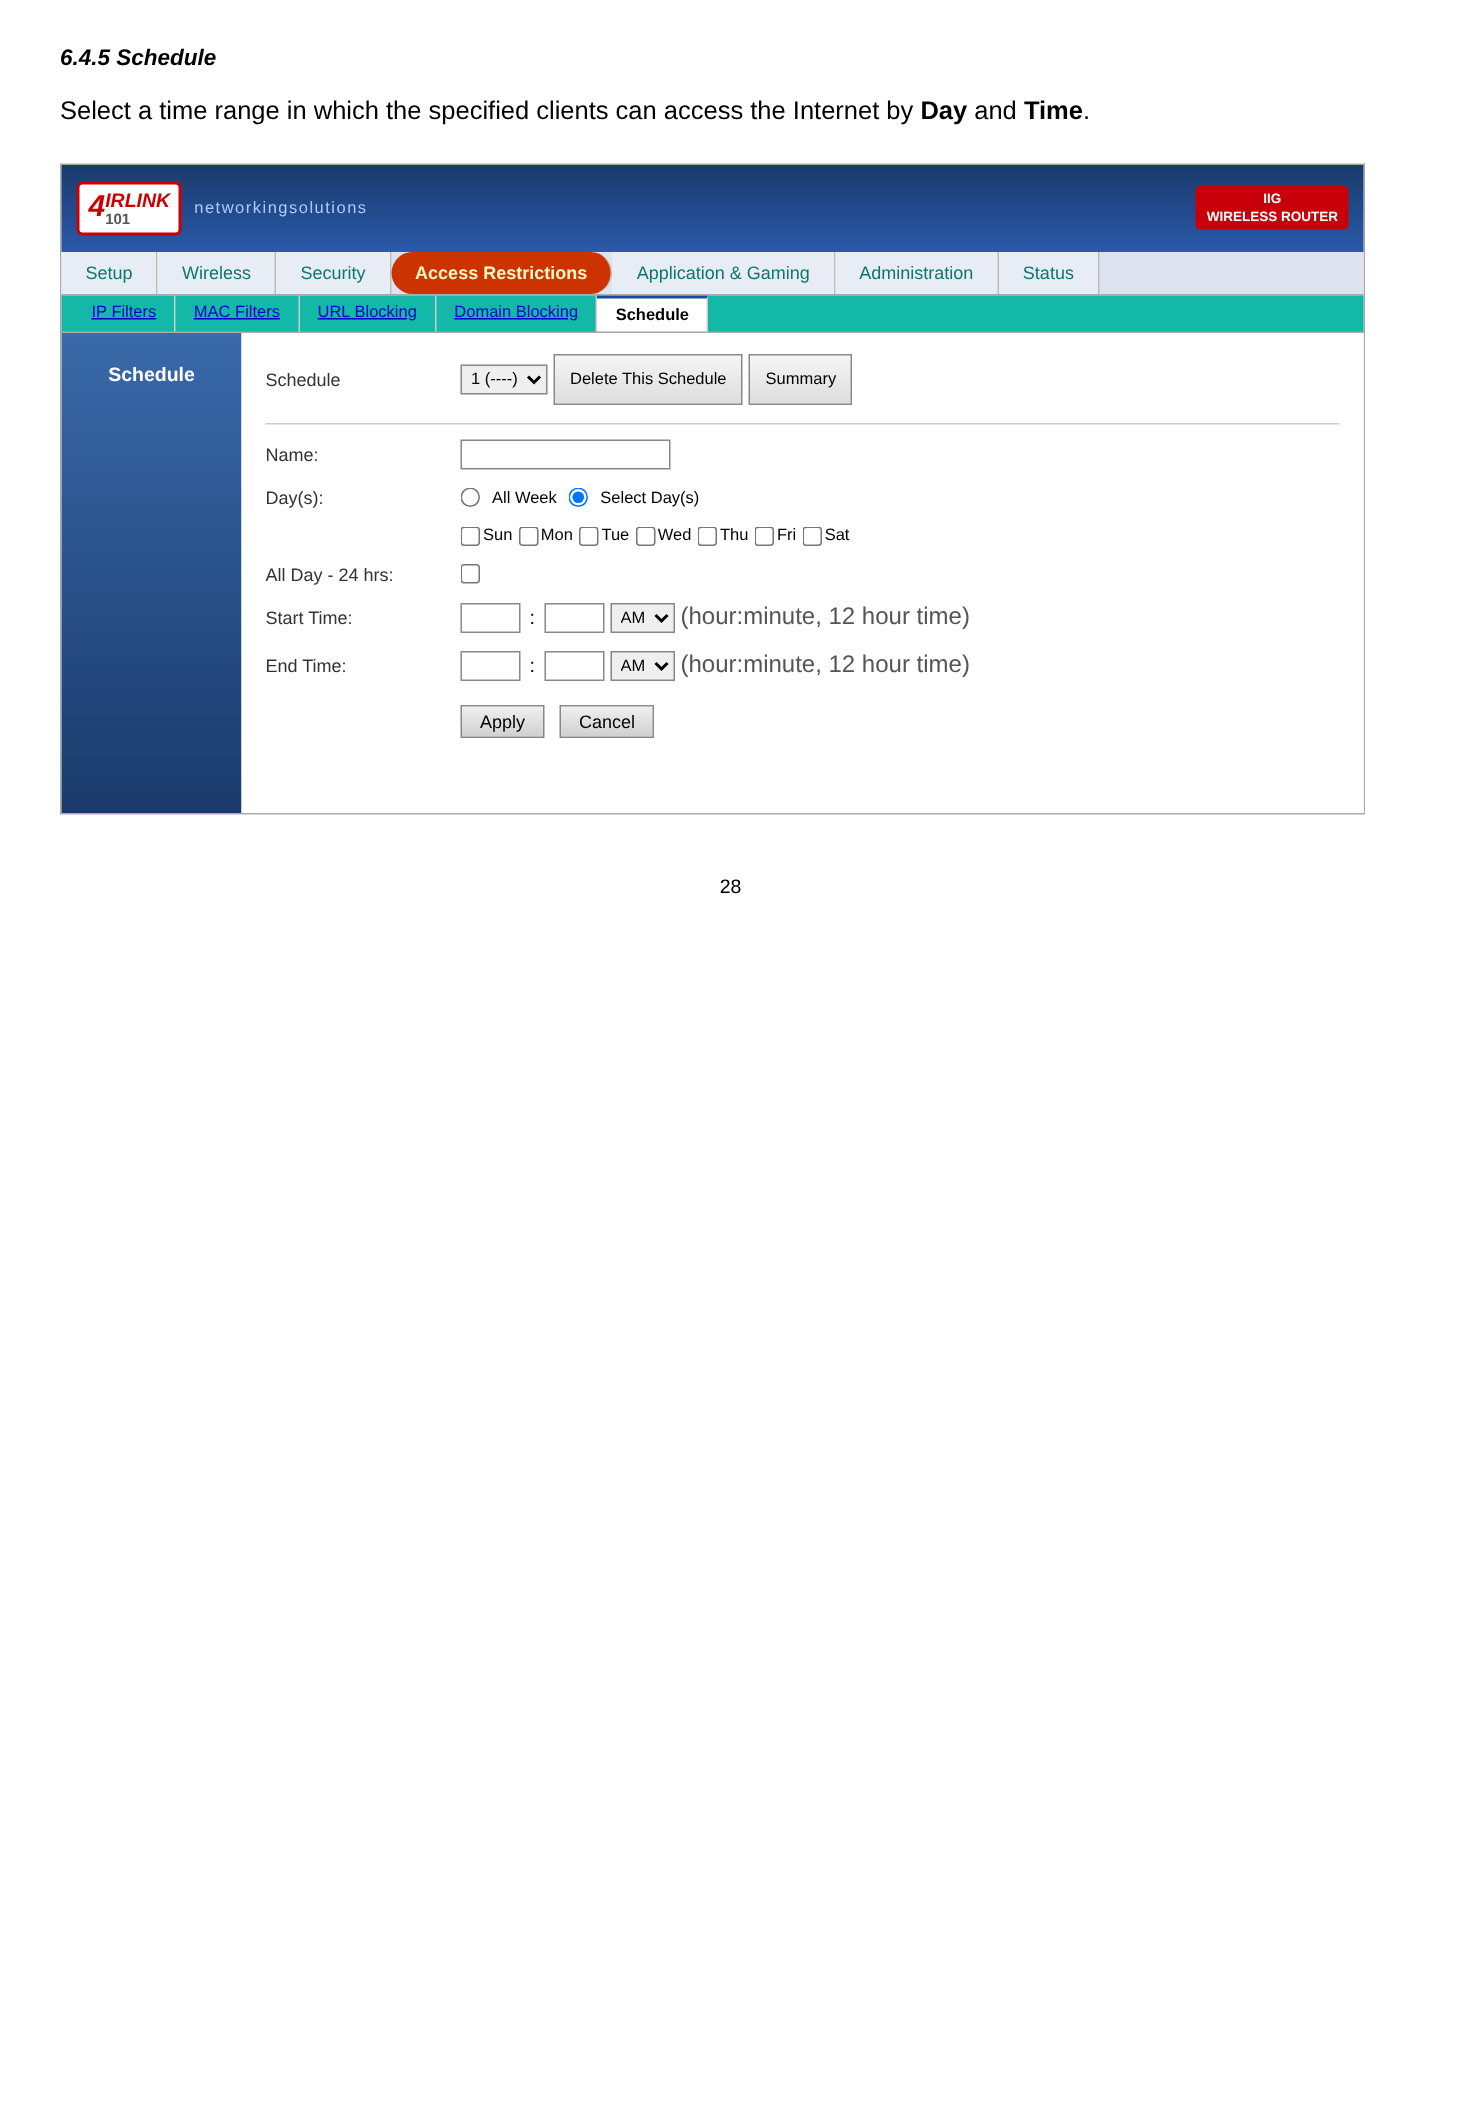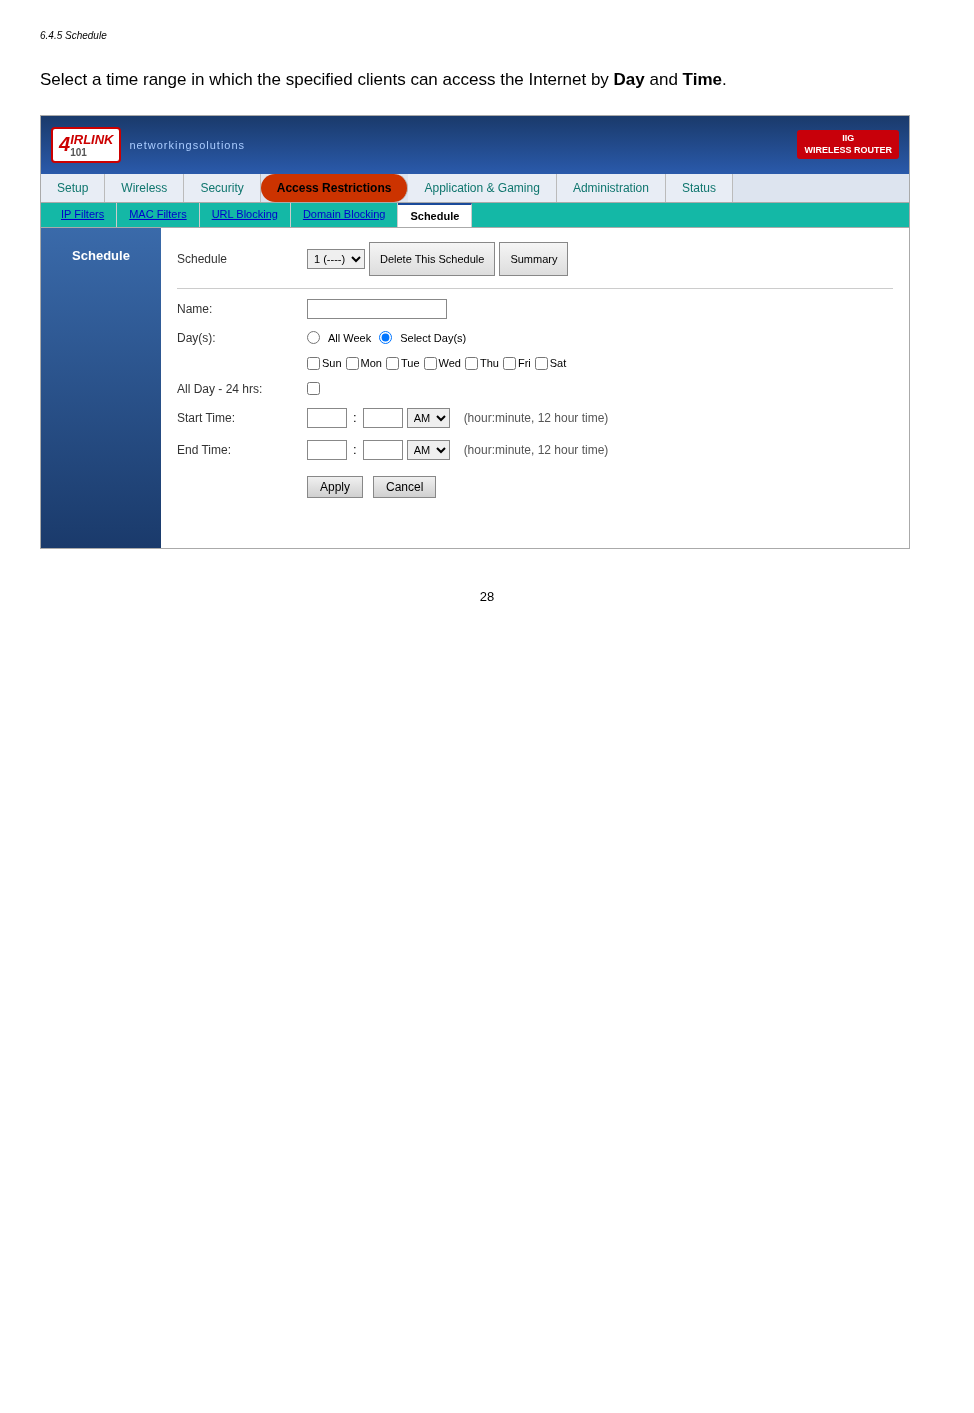--- a/index.html
+++ b/index.html
@@ -8,24 +8,24 @@
       font-size: 13px;
       background: #fff;
       width: 974px;
       min-height: 1413px;
       color: #000;
     }
     .page-content {
       padding: 30px 40px 20px 40px;
     }
     .section-title {
-      font-size: 10px;
-      font-weight: normal;
+      font-size: 15px;
+      font-weight: bold;
       font-style: italic;
-      margin-bottom: 26px;
+      margin-bottom: 14px;
     }
     .description {
       font-size: 17px;
       margin-bottom: 22px;
       line-height: 1.5;
     }
     .description b { font-weight: bold; }
 
     
     .router-ui {
@@ -87,21 +87,21 @@
       padding: 7px 16px;
       font-size: 12px;
       color: #0f766e;
       cursor: pointer;
       border-right: 1px solid #bbb;
       background: #e8edf5;
       white-space: nowrap;
     }
     .nav-tab.active {
       background: #cc3300;
-      color: #000000;
+      color: #fef9c3;
       font-weight: bold;
       border-radius: 14px;
     }
 
     
     .sub-tabs {
       display: flex;
       background: #14b8a6;
       border-bottom: 1px solid #aaa;
       padding: 0 8px;
@@ -204,21 +204,21 @@
       gap: 2px;
     }
     .time-input {
       width: 40px;
       height: 20px;
       border: 1px solid #888;
       font-size: 11px;
       padding: 1px 3px;
     }
     .colon { font-size: 13px; margin: 0 2px; }
-    .time-hint { font-size: 12px; color: #555; margin-left: 10px; text-align: center; }
+    .time-hint { font-size: 16px; color: #555; margin-left: 0; text-align: center; }
 
     .apply-btn {
       background: linear-gradient(to bottom, #f0f0f0, #d0d0d0);
       border: 1px solid #888;
       padding: 3px 12px;
       font-size: 12px;
       cursor: pointer;
       margin-right: 6px;
     }
     .cancel-btn {

